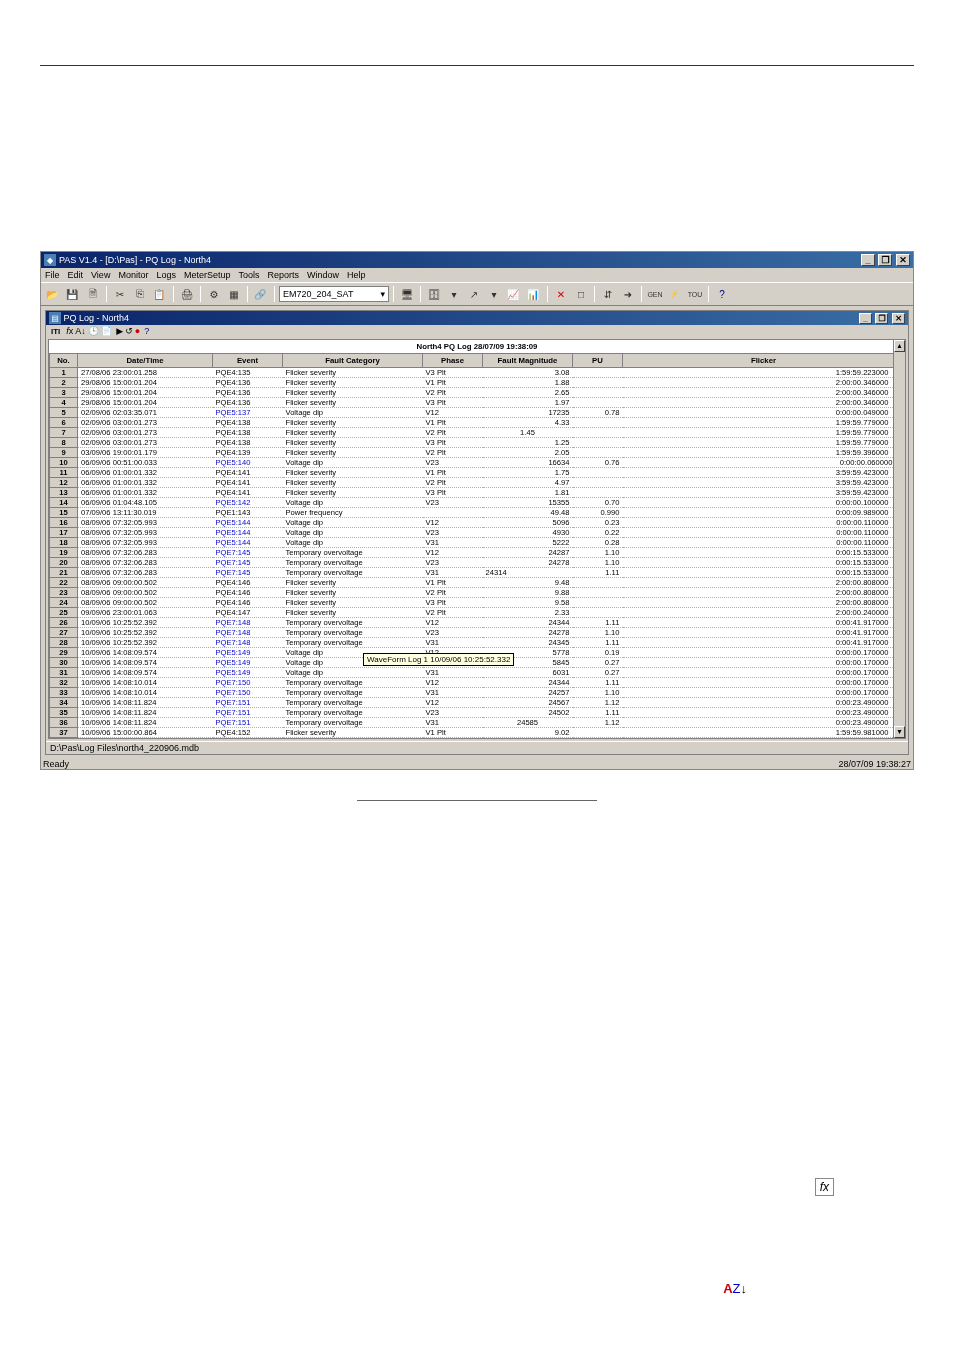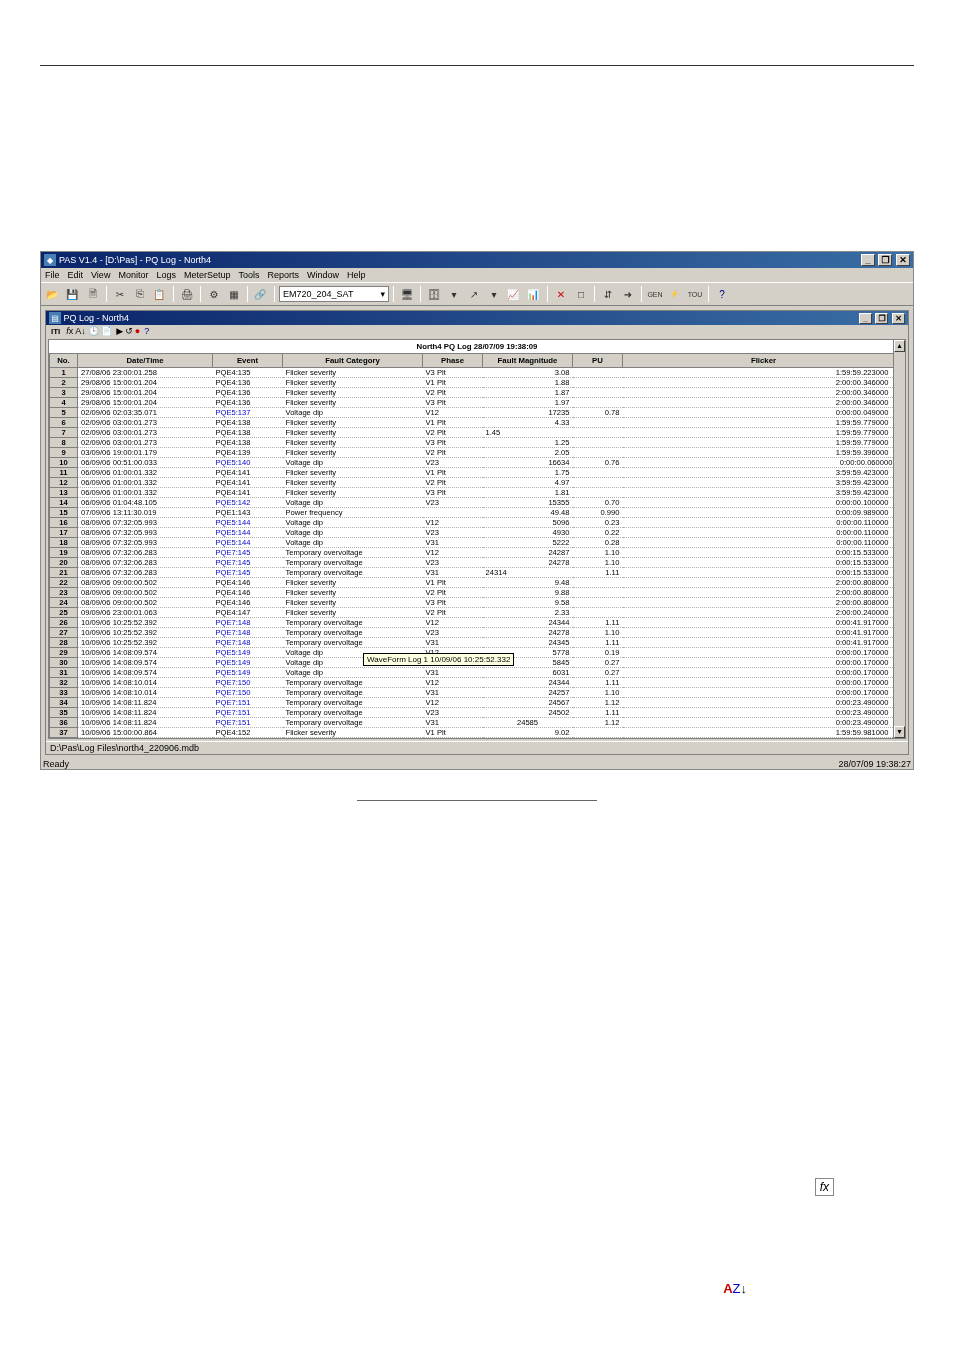--- a/index.html
+++ b/index.html
@@ -412,21 +412,21 @@
                 <td style="text-align:right">1.88</td>
                 <td style="text-align:right"></td>
                 <td style="text-align:right;padding-right:16px">2:00:00.346000</td>
               </tr>
               <tr>
                 <td class="no">3</td>
                 <td>29/08/06 15:00:01.204</td>
                 <td>PQE4:136</td>
                 <td>Flicker severity</td>
                 <td>V2 Plt</td>
-                <td style="text-align:right">1.87</td>
+                <td style="text-align:right">2.65</td>
                 <td style="text-align:right"></td>
                 <td style="text-align:right;padding-right:16px">2:00:00.346000</td>
               </tr>
               <tr>
                 <td class="no">4</td>
                 <td>29/08/06 15:00:01.204</td>
                 <td>PQE4:136</td>
                 <td>Flicker severity</td>
                 <td>V3 Plt</td>
                 <td style="text-align:right">1.97</td>
@@ -452,21 +452,21 @@
                 <td style="text-align:right">4.33</td>
                 <td style="text-align:right"></td>
                 <td style="text-align:right;padding-right:16px">1:59:59.779000</td>
               </tr>
               <tr>
                 <td class="no">7</td>
                 <td>02/09/06 03:00:01.273</td>
                 <td>PQE4:138</td>
                 <td>Flicker severity</td>
                 <td>V2 Plt</td>
-                <td style="text-align:left">1.45</td>
+                <td style="text-align:center">1.45</td>
                 <td style="text-align:right"></td>
                 <td style="text-align:right;padding-right:16px">1:59:59.779000</td>
               </tr>
               <tr>
                 <td class="no">8</td>
                 <td>02/09/06 03:00:01.273</td>
                 <td>PQE4:138</td>
                 <td>Flicker severity</td>
                 <td>V3 Plt</td>
                 <td style="text-align:right">1.25</td>

